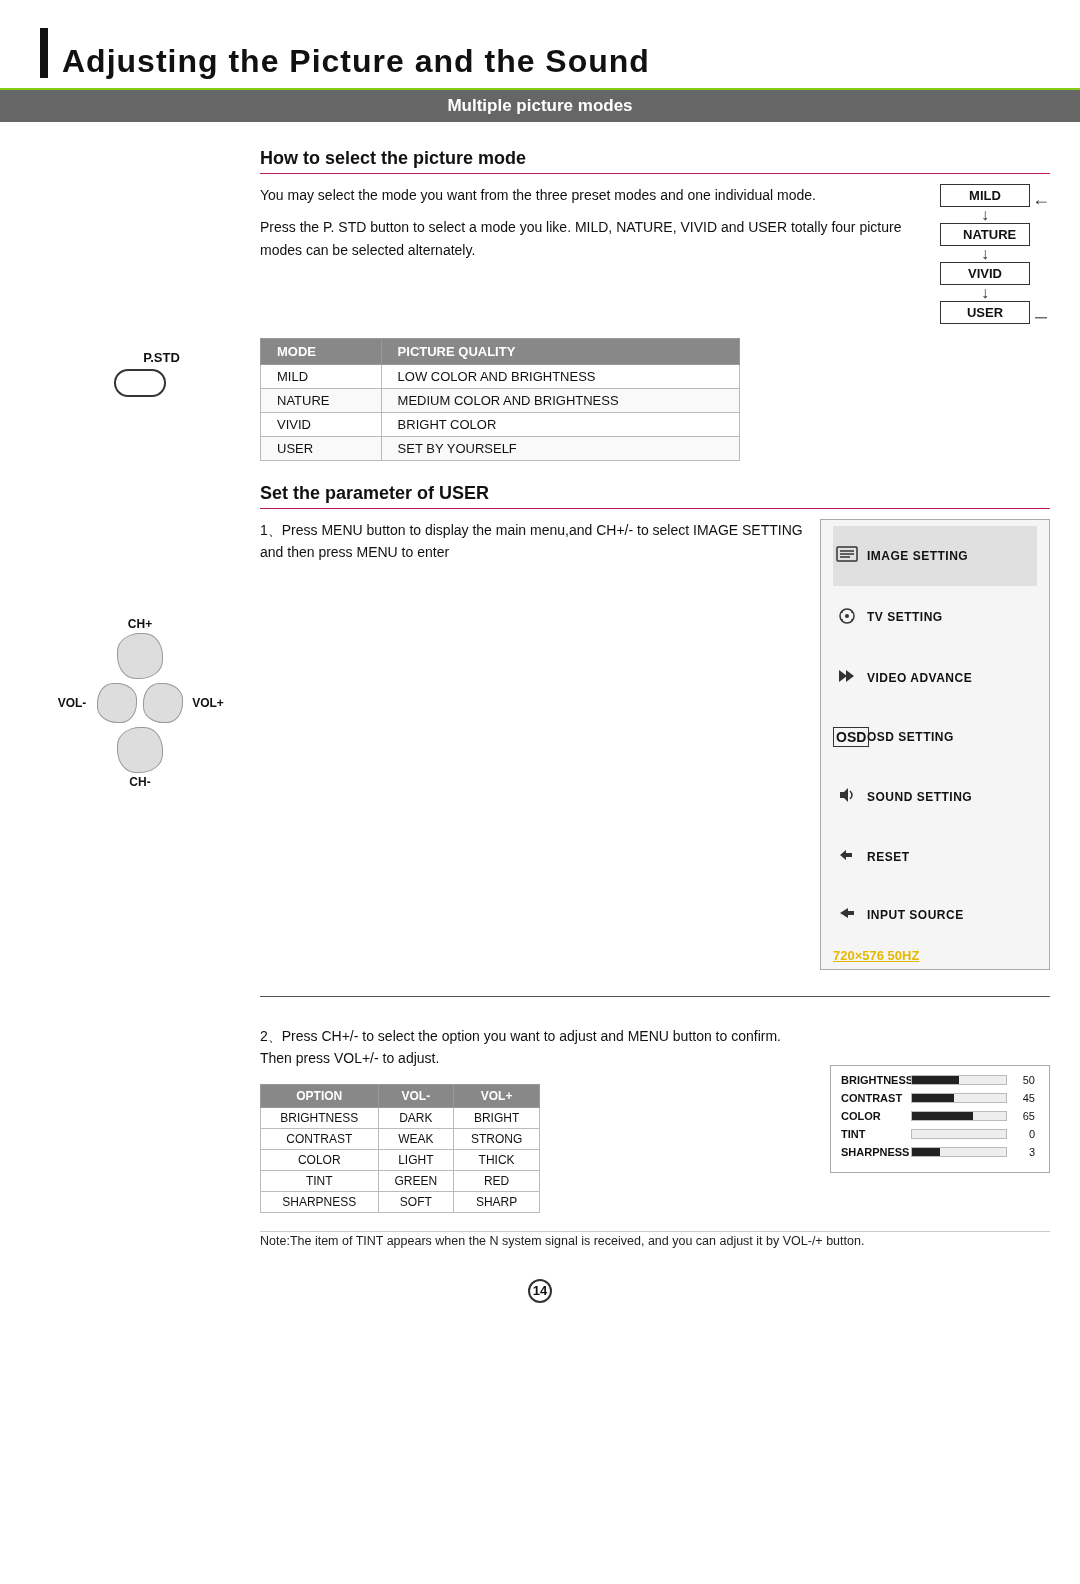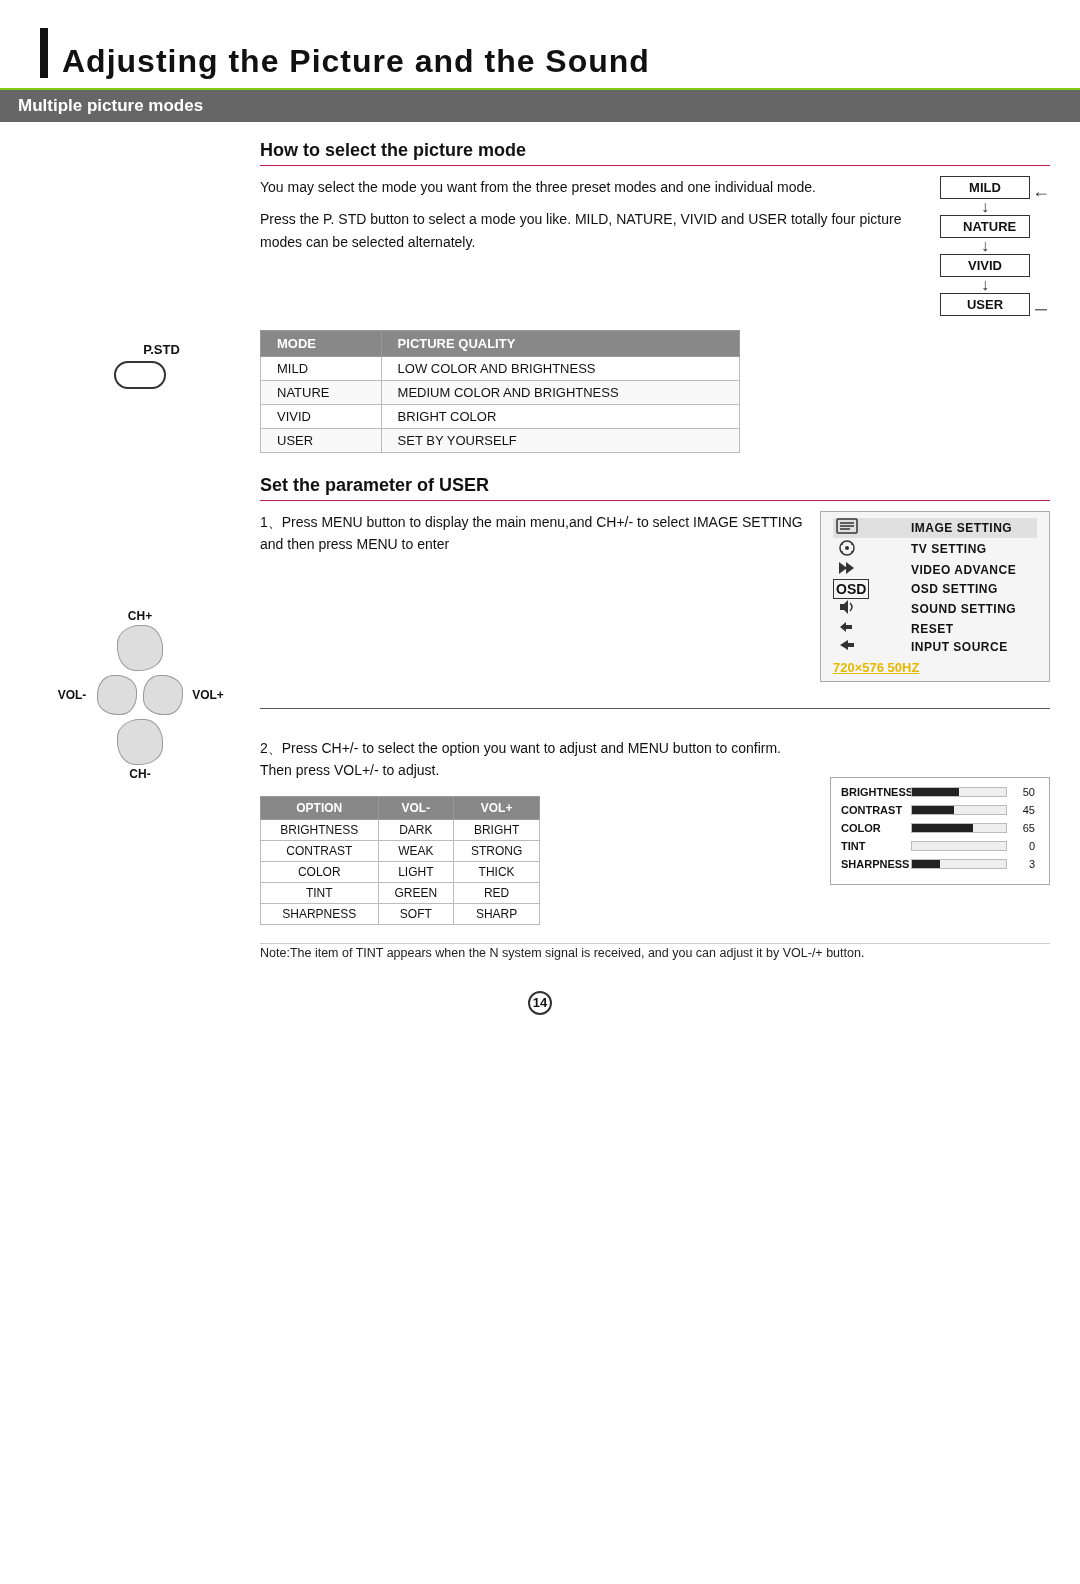--- a/index.html
+++ b/index.html
@@ -35,21 +35,22 @@
       margin-bottom: 2px;
     }
 
     
     .section-header {
       background: #666;
       color: #fff;
       font-size: 17px;
       font-weight: bold;
       padding: 6px 18px;
-      margin: 0 0 0 0;
+      margin: 0 0 8px 0;
+      text-align: center;
     }
 
     
     .main-content {
       display: flex;
       padding: 0 0 0 40px;
     }
 
     
     .left-col {
@@ -151,22 +152,21 @@
       background: #f5f5f5;
       padding: 6px 12px;
       width: 230px;
       float: right;
       margin-left: 14px;
       margin-bottom: 10px;
     }
     .menu-item-row {
       display: flex;
       align-items: center;
-      padding: 0 0;
-      gap: 44px;
+      padding: 20px 0;
     }
     .menu-item-row.selected {
       background: #e0e0e0;
     }
     .menu-icon {
       width: 28px;
       text-align: center;
       font-size: 16px;
       margin-right: 6px;
     }

